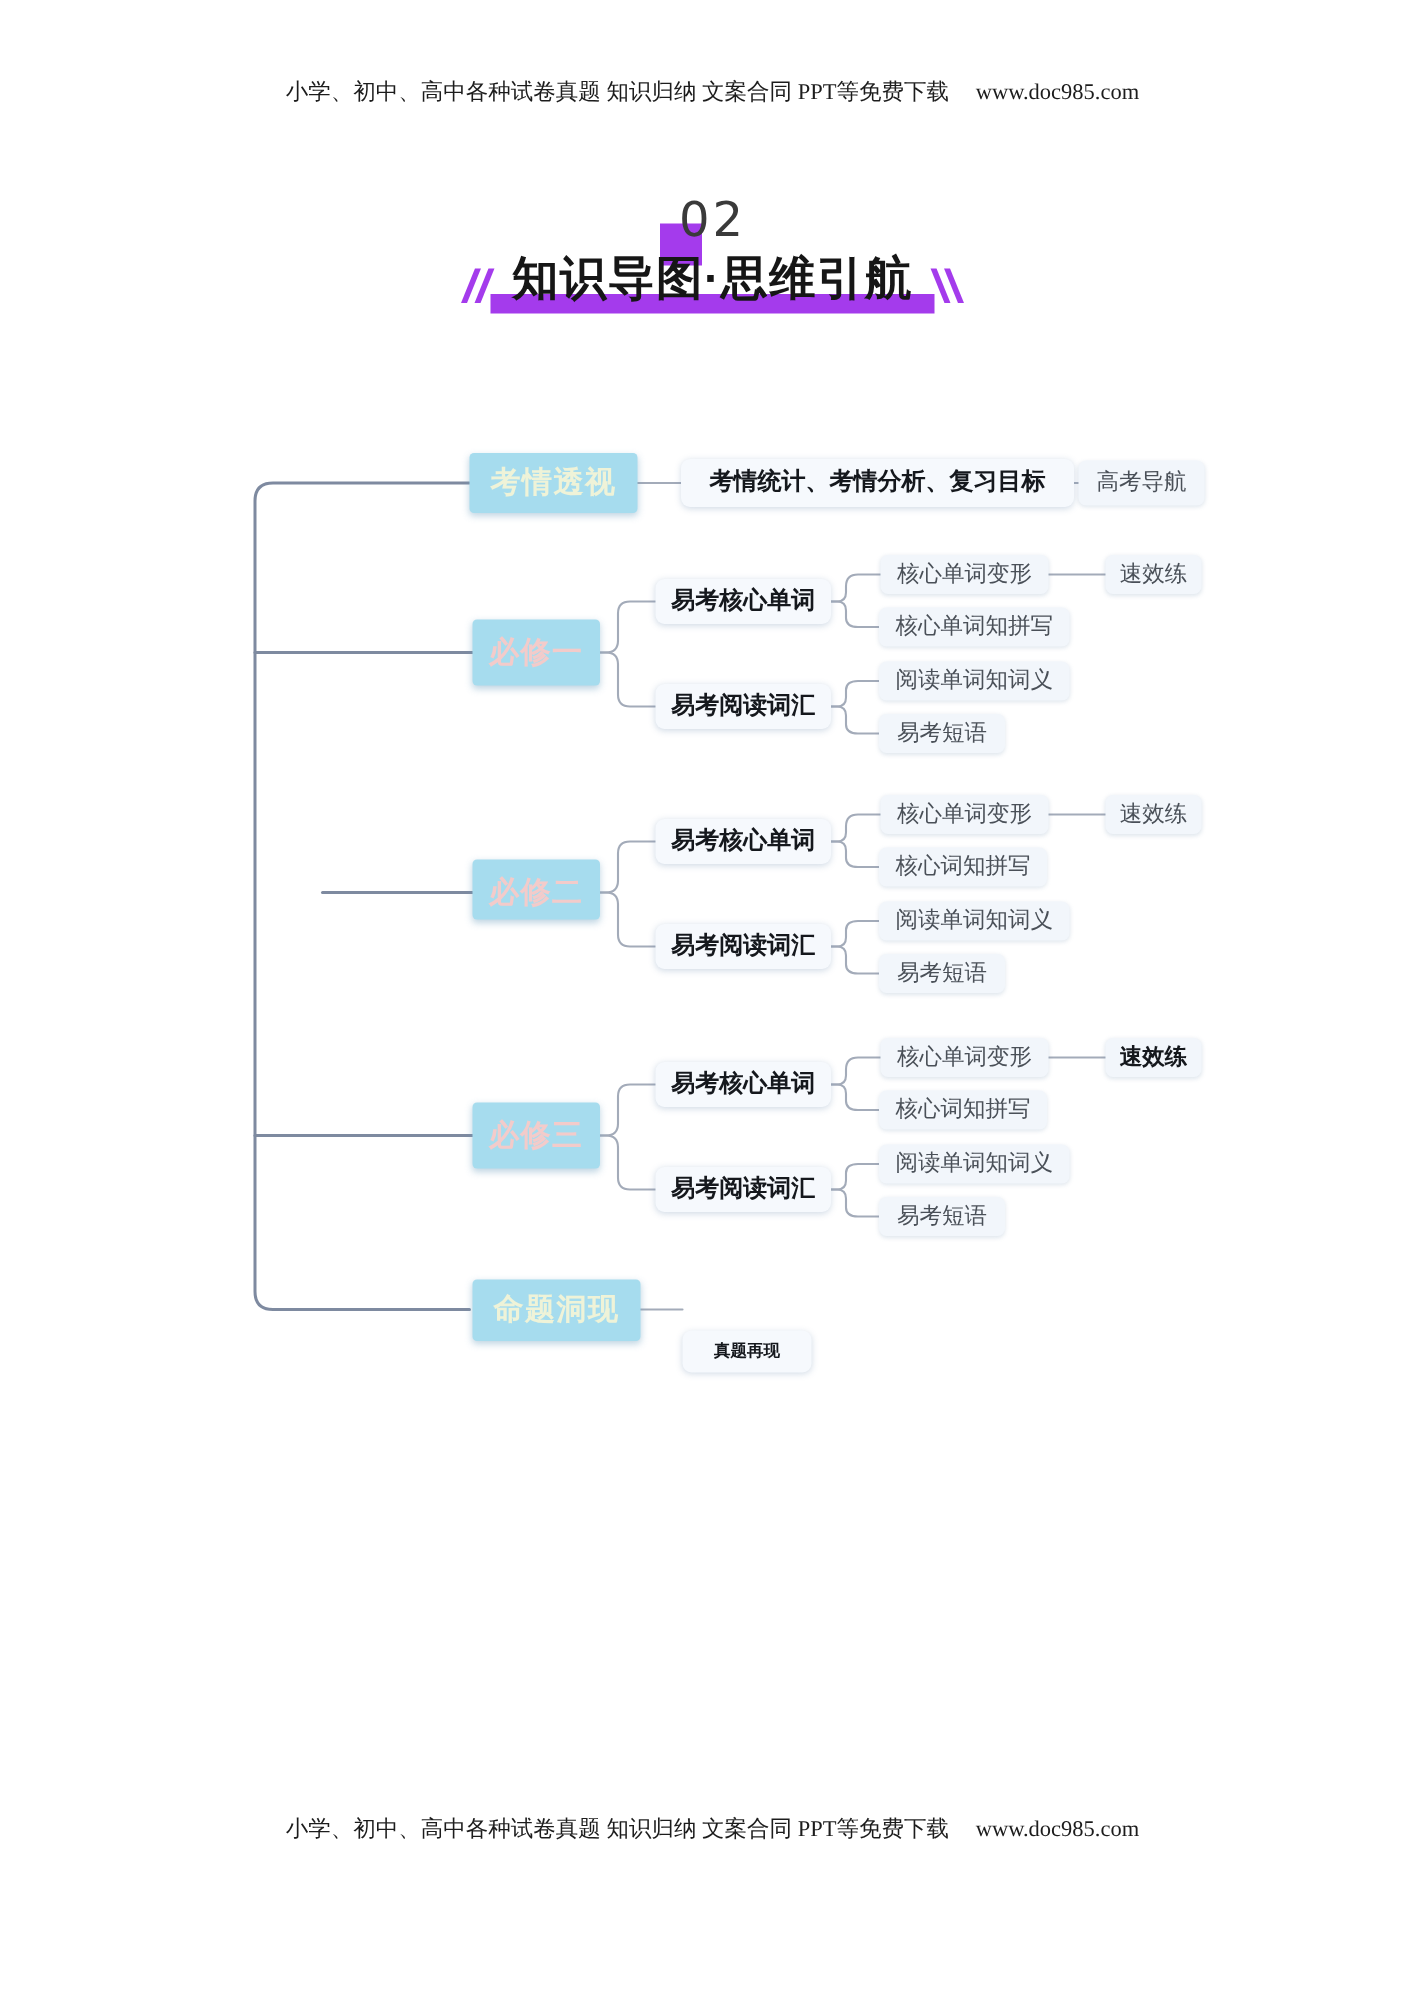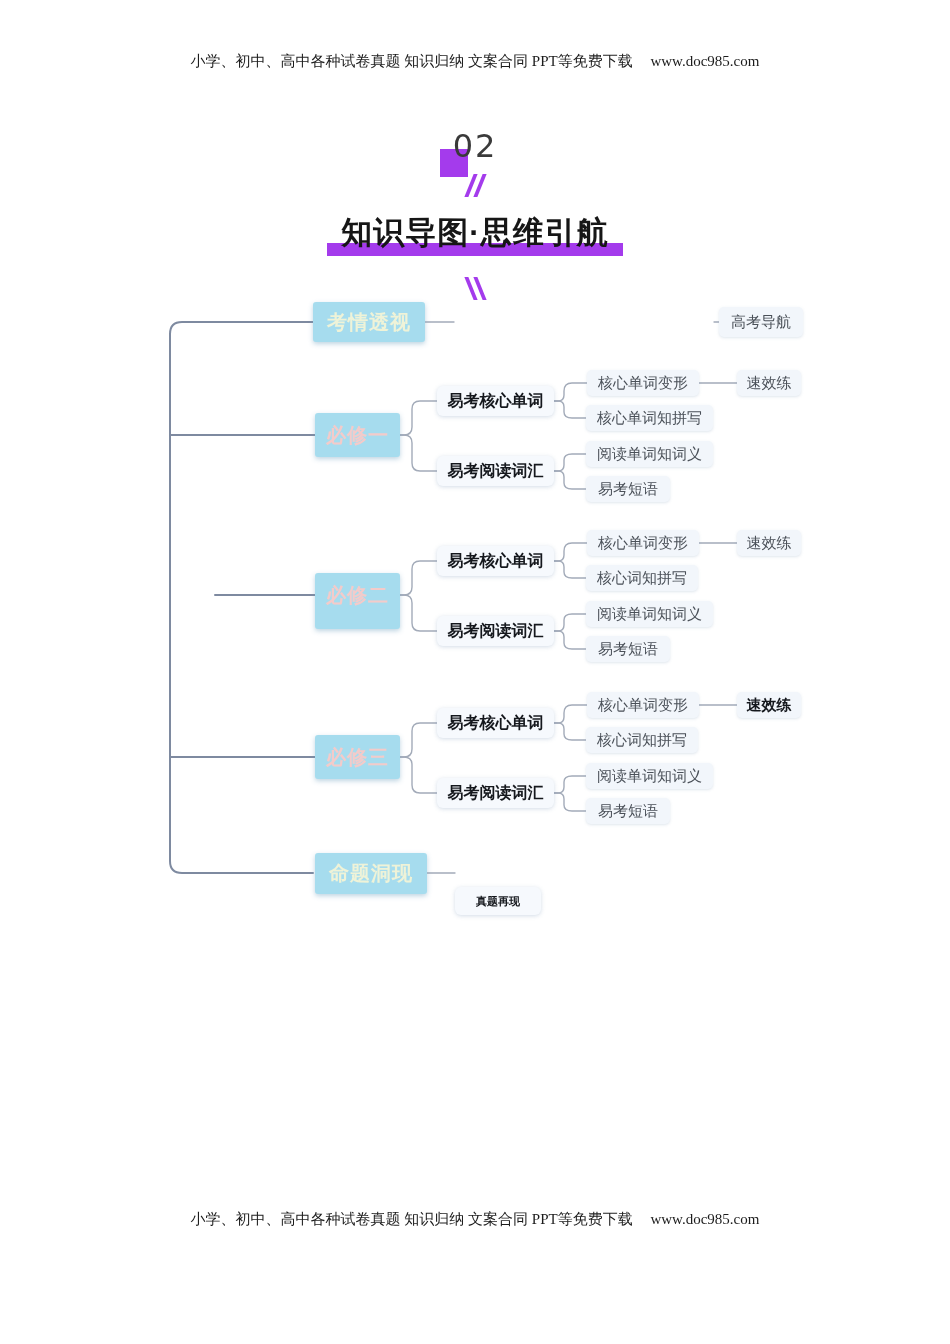--- a/index.html
+++ b/index.html
@@ -13,21 +13,21 @@
   .doc-line .url{margin-left:14px;}
   
   .sec-num-wrap{position:absolute;top:120px;left:0;width:100%;text-align:center;}
   .sec-num-inner{position:relative;display:inline-block;}
   .sec-num-text{position:relative;z-index:1;font-family:"DejaVu Sans",sans-serif;
                 font-size:32px;line-height:52px;color:#3a3a3a;letter-spacing:2px;}
   .purple-square{position:absolute;left:-13px;bottom:-5px;width:28px;height:28px;
                  background:var(--accent-purple,#A43BEC);z-index:0;}
   
   .sec-title-wrap{position:absolute;top:166px;left:0;width:100%;
-                  display:flex;justify-content:center;align-items:center;gap:16px;flex-direction:column;}
+                  display:flex;justify-content:center;align-items:center;gap:16px;}
   .sec-title-inner{position:relative;display:inline-block;}
   .sec-title-text{position:relative;z-index:1;font-size:31px;font-weight:bold;
                   letter-spacing:1px;color:#161616;line-height:40px;}
   .title-bar{position:absolute;left:-14px;right:-14px;bottom:-3px;height:13px;
              background:var(--accent-purple,#A43BEC);z-index:0;}
   .slashes{display:inline-flex;gap:5px;margin-top:8px;}
   .slashes i{display:inline-block;width:4px;height:23px;background:var(--accent-purple,#A43BEC);}
   .slashes.left i{transform:skewX(-22deg);}
   .slashes.right i{transform:skewX(22deg);}
   
@@ -109,32 +109,33 @@
     <path class="wire" d="M400 757 H404 Q412 757 412 765 V785 Q412 793 420 793 H437"></path>
     <path class="wire" d="M554 723 H558 Q564 723 564 717 V713 Q564 705 572 705 H587"></path>
     <path class="wire" d="M554 723 H558 Q564 723 564 729 V734 Q564 740 572 740 H586"></path>
     <path class="wire" d="M554 793 H558 Q564 793 564 787 V782 Q564 776 572 776 H586"></path>
     <path class="wire" d="M554 793 H558 Q564 793 564 799 V805 Q564 811 572 811 H586"></path>
     <path class="wire" d="M699 705 H737"></path>
   </svg>
 
 
   <div class="node branch cream" style="left:313px;top:302px;width:112px;height:40px;line-height:40px">考情透视</div>
+  <div class="node sub" style="left:454px;top:306px;width:262px;height:32px;line-height:32px">考情统计、考情分析、复习目标</div>
   <div class="node leaf" style="left:719px;top:307px;width:84px;height:30px;line-height:30px">高考导航</div>
 
   <div class="node branch pink" style="left:315px;top:413px;width:85px;height:44px;line-height:44px">必修一</div>
   <div class="node sub" style="left:437px;top:386px;width:117px">易考核心单词</div>
   <div class="node leaf" style="left:587px;top:370px;width:112px">核心单词变形</div>
   <div class="node leaf" style="left:737px;top:370px;width:64px">速效练</div>
   <div class="node leaf" style="left:586px;top:405px;width:127px">核心单词知拼写</div>
   <div class="node sub" style="left:437px;top:456px;width:117px">易考阅读词汇</div>
   <div class="node leaf" style="left:586px;top:441px;width:127px">阅读单词知词义</div>
   <div class="node leaf" style="left:586px;top:476px;width:84px">易考短语</div>
 
-  <div class="node branch pink" style="left:315px;top:573px;width:85px;height:56px;line-height:44px">必修二</div>
+  <div class="node branch pink" style="left:315px;top:573px;width:85px;height:40px;line-height:44px">必修二</div>
   <div class="node sub" style="left:437px;top:546px;width:117px">易考核心单词</div>
   <div class="node leaf" style="left:587px;top:530px;width:112px">核心单词变形</div>
   <div class="node leaf" style="left:737px;top:530px;width:64px">速效练</div>
   <div class="node leaf" style="left:586px;top:565px;width:112px">核心词知拼写</div>
   <div class="node sub" style="left:437px;top:616px;width:117px">易考阅读词汇</div>
   <div class="node leaf" style="left:586px;top:601px;width:127px">阅读单词知词义</div>
   <div class="node leaf" style="left:586px;top:636px;width:84px">易考短语</div>
 
   <div class="node branch pink" style="left:315px;top:735px;width:85px;height:44px;line-height:44px">必修三</div>
   <div class="node sub" style="left:437px;top:708px;width:117px">易考核心单词</div>

